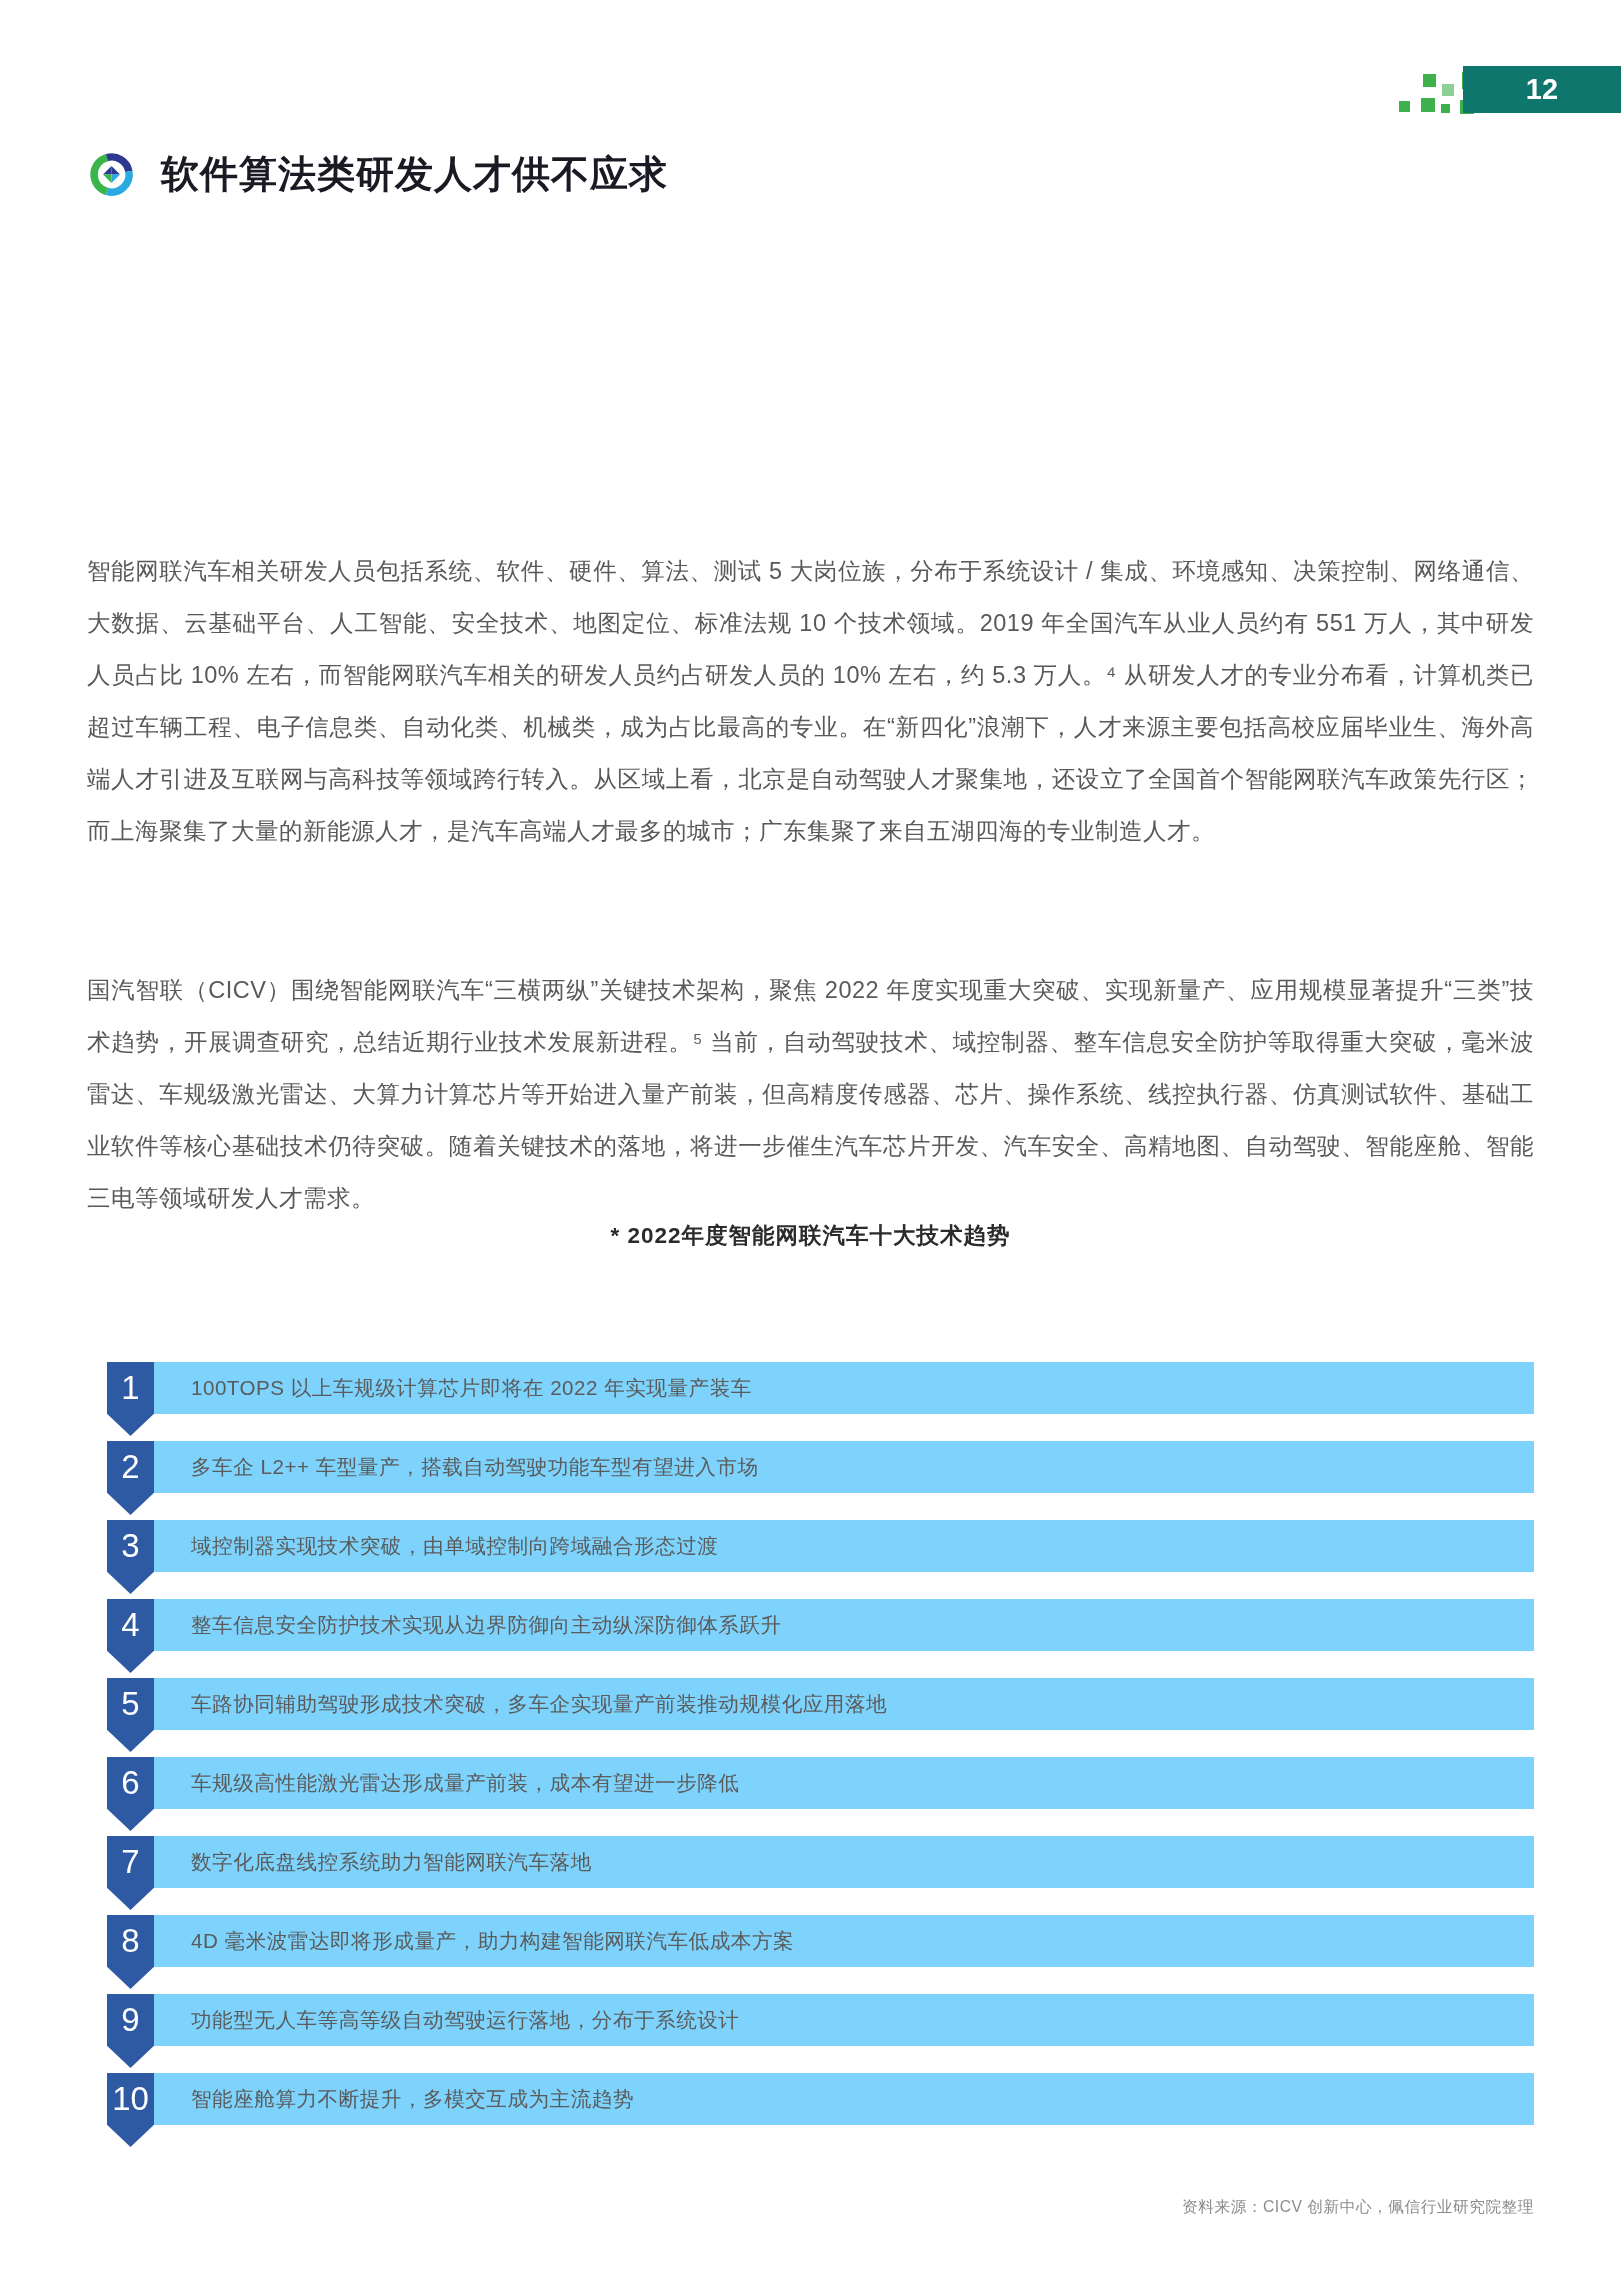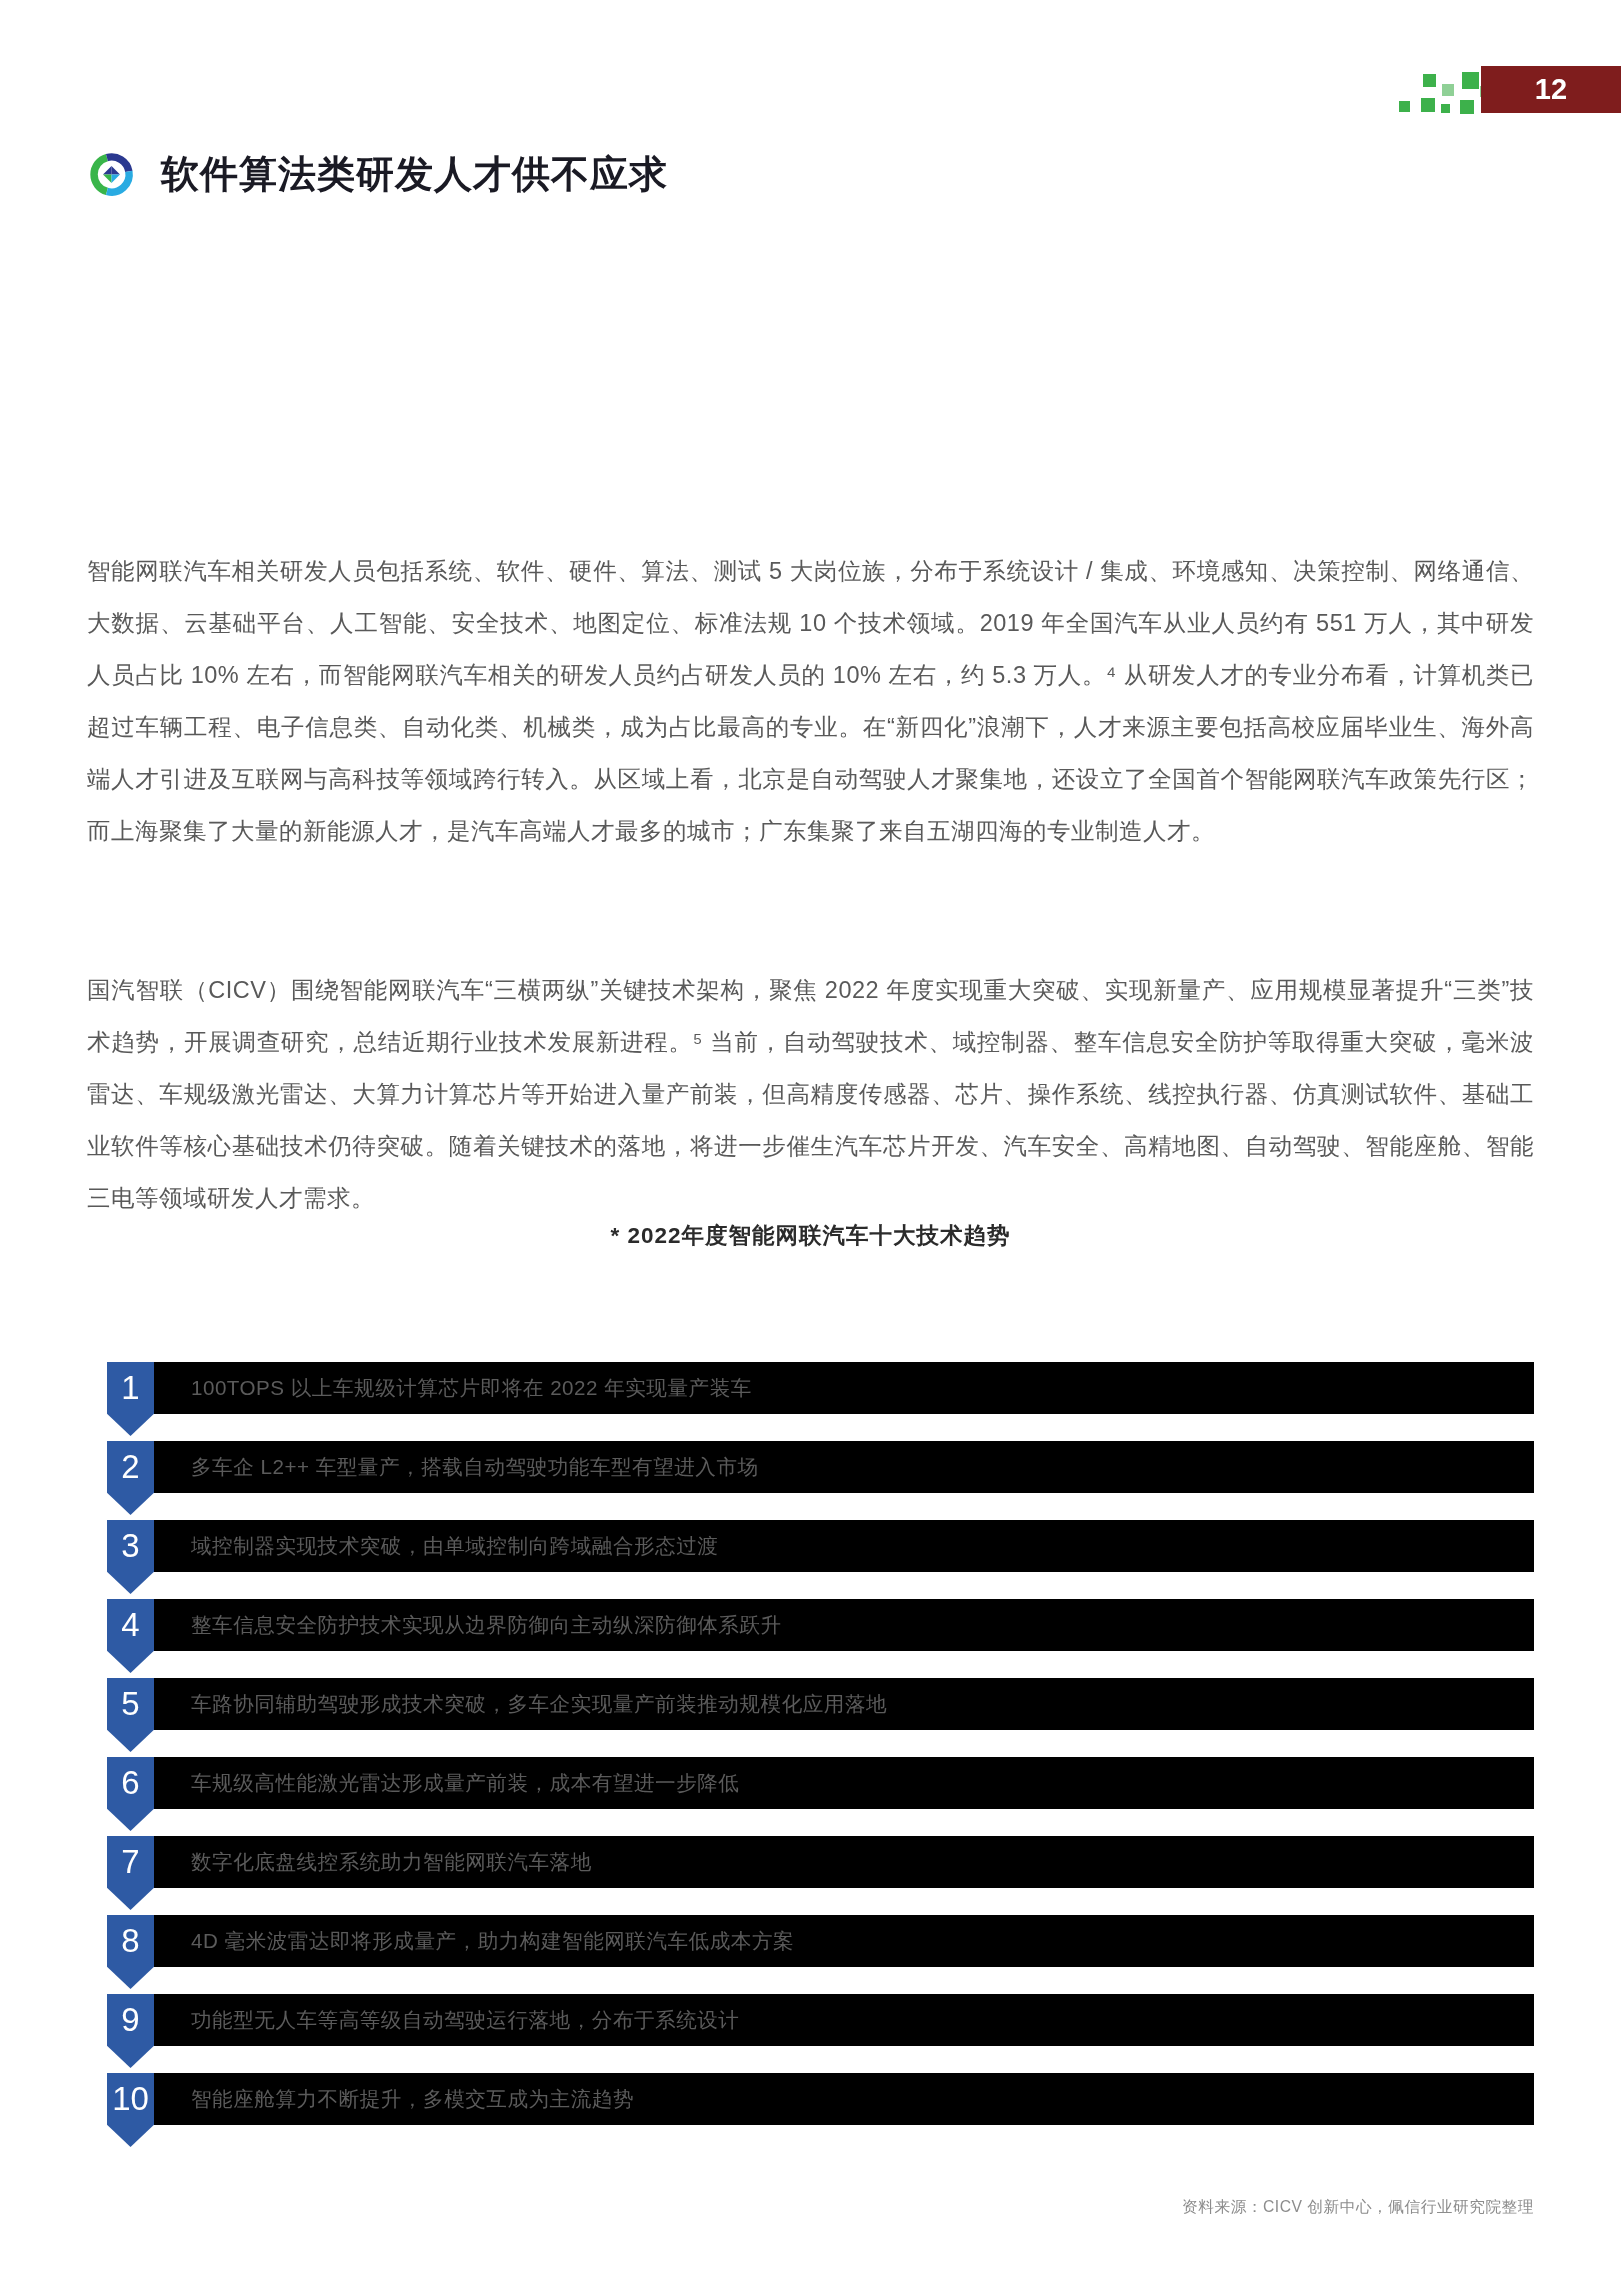--- a/index.html
+++ b/index.html
@@ -7,22 +7,22 @@
   .page {
     position:relative;
     width:1621px; height:2290px;
     background:#ffffff;
     font-family:"Liberation Sans", sans-serif;
     overflow:hidden;
   }
 
   
   .pagenum {
-    position:absolute; top:66px; right:0; width:140px; height:47px;
-    background:#7f1d1d; color:#ffffff;
+    position:absolute; top:66px; right:0; width:158px; height:47px;
+    background:#0f766e; color:#ffffff;
     display:flex; align-items:center; justify-content:center;
     font-size:29px; font-weight:bold;
   }
   .sq { position:absolute; background:#3db14b; display:block; }
   .sq.light { background:#8fd096; }
 
   
   .title-row {
     position:absolute; left:87px; top:149px;
     display:flex; align-items:center; gap:25px;
@@ -56,21 +56,21 @@
     background:#2e5aa4;
     clip-path:polygon(0 0, 100% 0, 100% 70%, 50% 100%, 0 70%);
     z-index:2;
   }
   .badge .num {
     display:block; width:100%; height:52px; line-height:52px;
     text-align:center; color:#ffffff; font-size:33px; font-weight:400;
   }
   .bar {
     position:absolute; left:47px; top:0; width:1380px; height:52px;
-    background:#000000;
+    background:#7dd3fc;
     display:flex; align-items:center;
   }
   .bar-text {
     padding-left:37px; font-size:20.6px; color:#5b5b5b; letter-spacing:0.5px;
   }
 
   .footer {
     position:absolute; right:87px; top:2197px;
     font-size:15.7px; color:#8c8c8c; letter-spacing:0.5px;
   }

